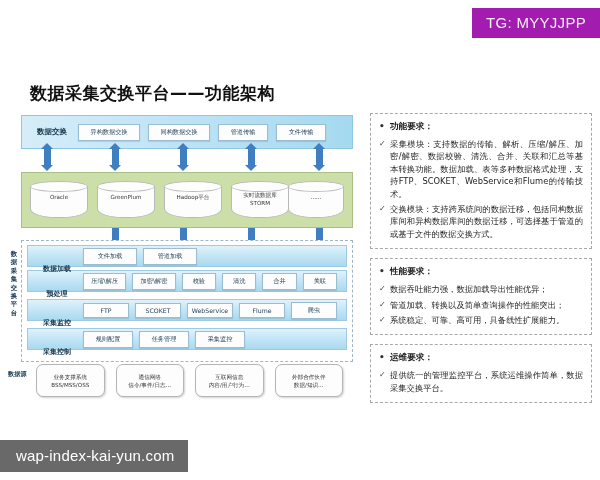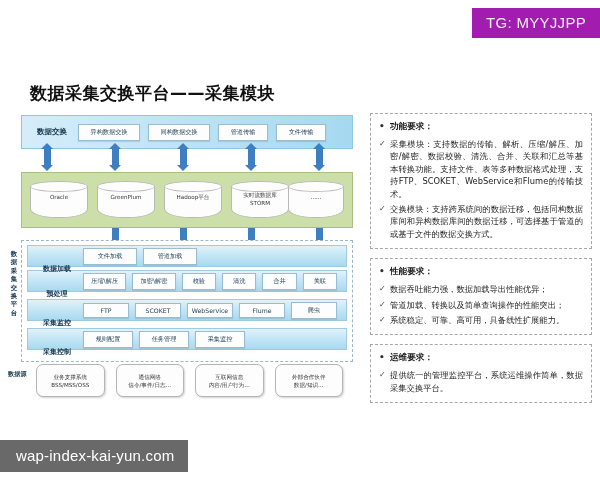--- a/index.html
+++ b/index.html
@@ -179,21 +179,21 @@
   .req-item .txt{flex:1 1 auto;text-align:justify;}
   .req-item:last-child{margin-bottom:0;}
 </style>
 </head>
 <body>
 
 <div class="slide">
 
   <div class="tg-badge">TG: MYYJJPP</div>
 
-  <div class="title">数据采集交换平台——采集模块</div>
+  <div class="title">数据采集交换平台——功能架构</div>
 
   <div class="diagram">
 
     <div class="band-exchange">
       <div class="lbl">数据交换</div>
       <div class="chip">异构数据交换</div>
       <div class="chip">同构数据交换</div>
       <div class="chip narrow">管道传输</div>
       <div class="chip narrow">文件传输</div>
     </div>
@@ -334,21 +334,21 @@
 
   <div class="right">
 
     <div class="req-box">
       <div class="req-head">
         <span class="bullet">•</span>
         <span>功能要求：</span>
       </div>
       <div class="req-item">
         <span class="tick">✓</span>
-        <span class="txt">采集模块：支持数据的传输、解析、压缩/解压、加密/解密、数据校验、清洗、合并、关联和汇总等基本转换功能。支持文件、表等多种数据格式处理，支持FTP、SCOKET、WebService和Flume的传输技术。</span>
+        <span class="txt">采集模块：支持数据的传输、解析、压缩/解压、加密/解密、数据校验、清洗、合并、关联和汇总等基本转换功能。数据加载、表等多种数据格式处理，支持FTP、SCOKET、WebService和Flume的传输技术。</span>
       </div>
       <div class="req-item">
         <span class="tick">✓</span>
         <span class="txt">交换模块：支持跨系统间的数据迁移，包括同构数据库间和异构数据库间的数据迁移，可选择基于管道的或基于文件的数据交换方式。</span>
       </div>
     </div>
 
     <div class="req-box">
       <div class="req-head">
         <span class="bullet">•</span>

